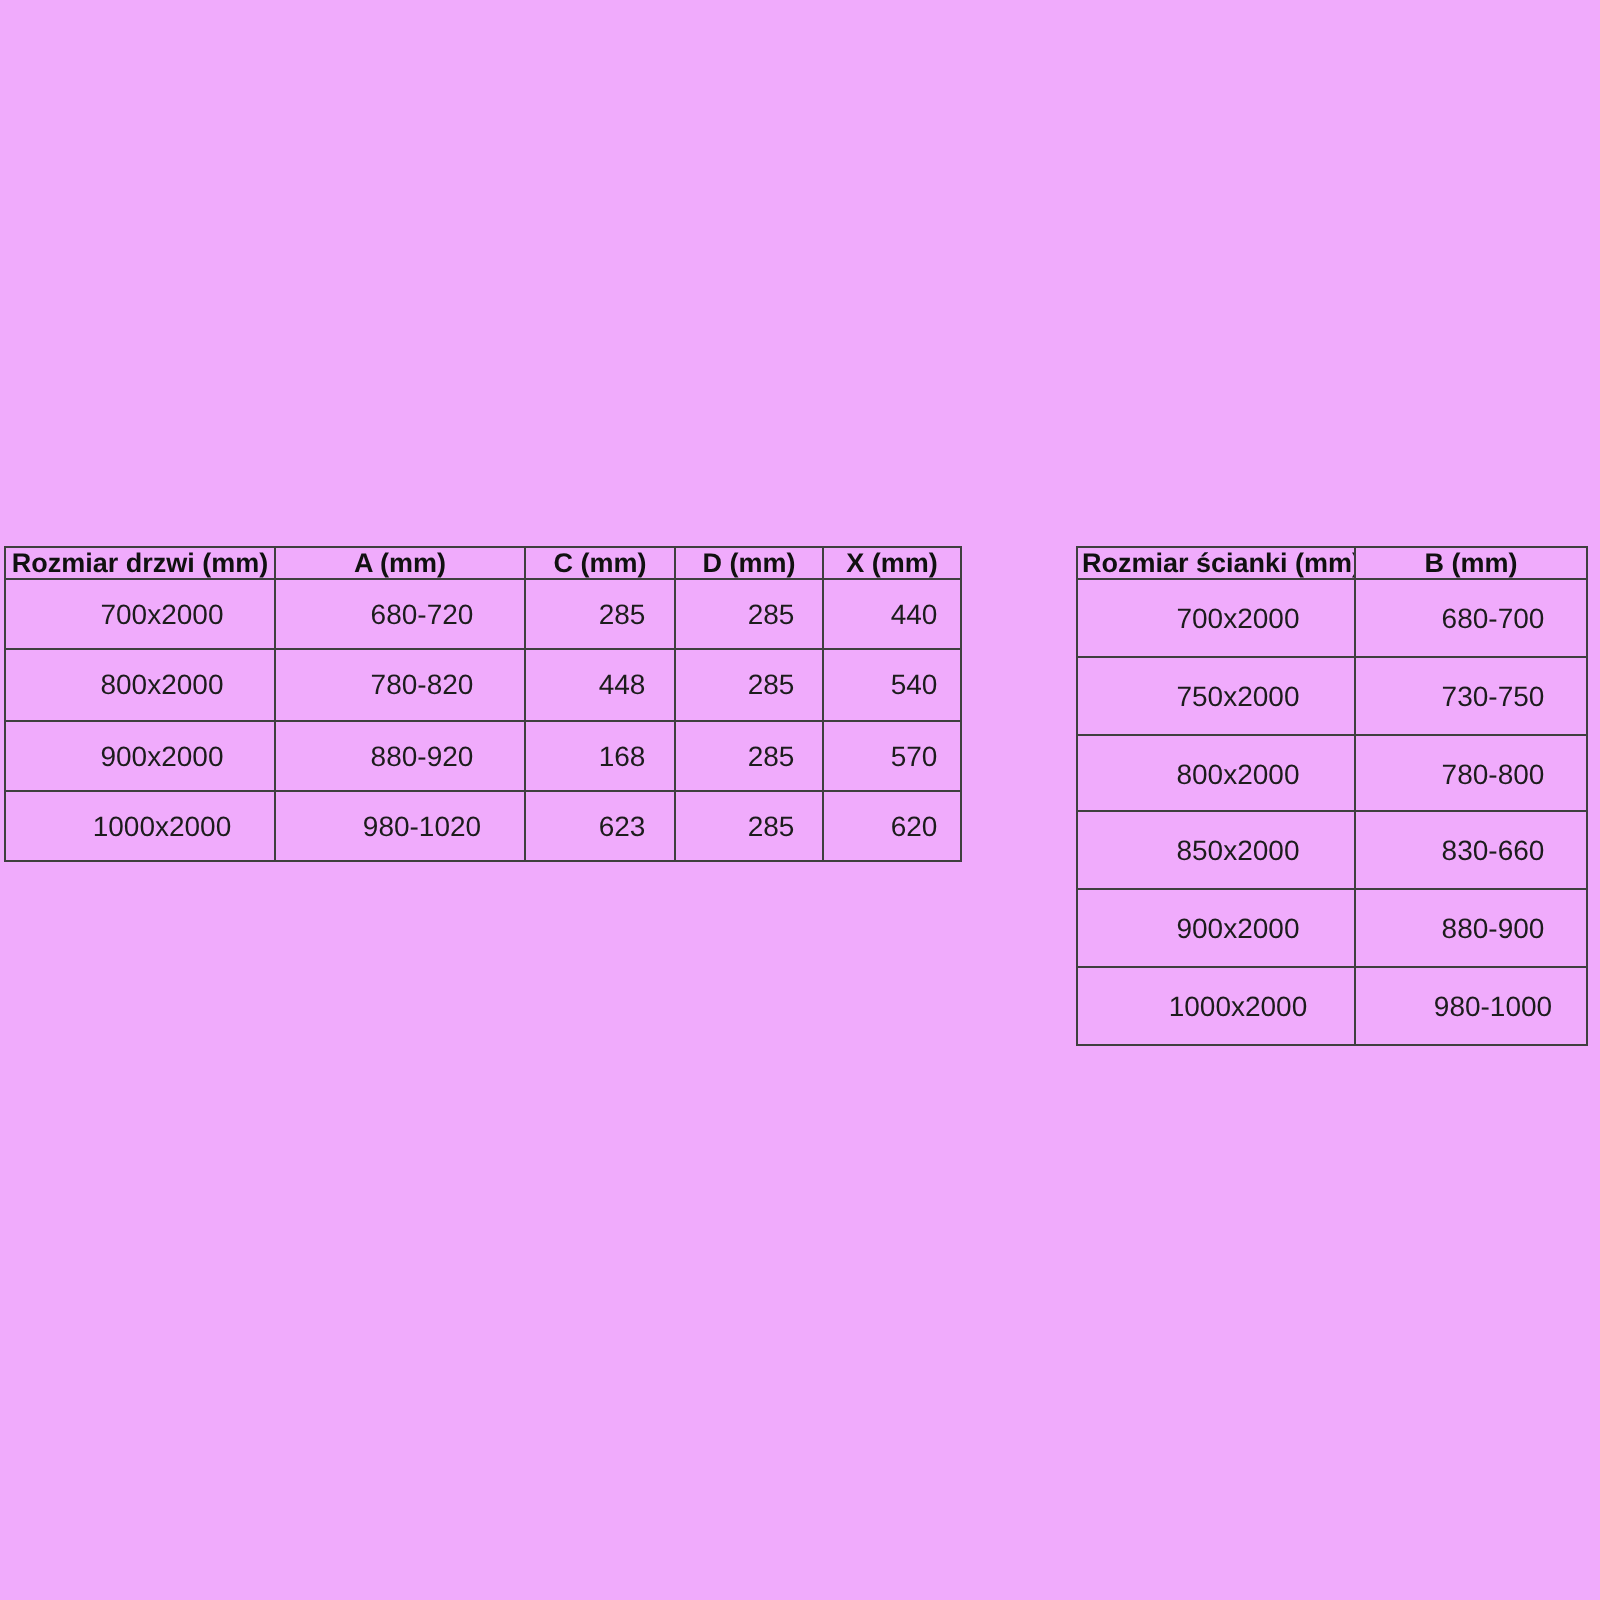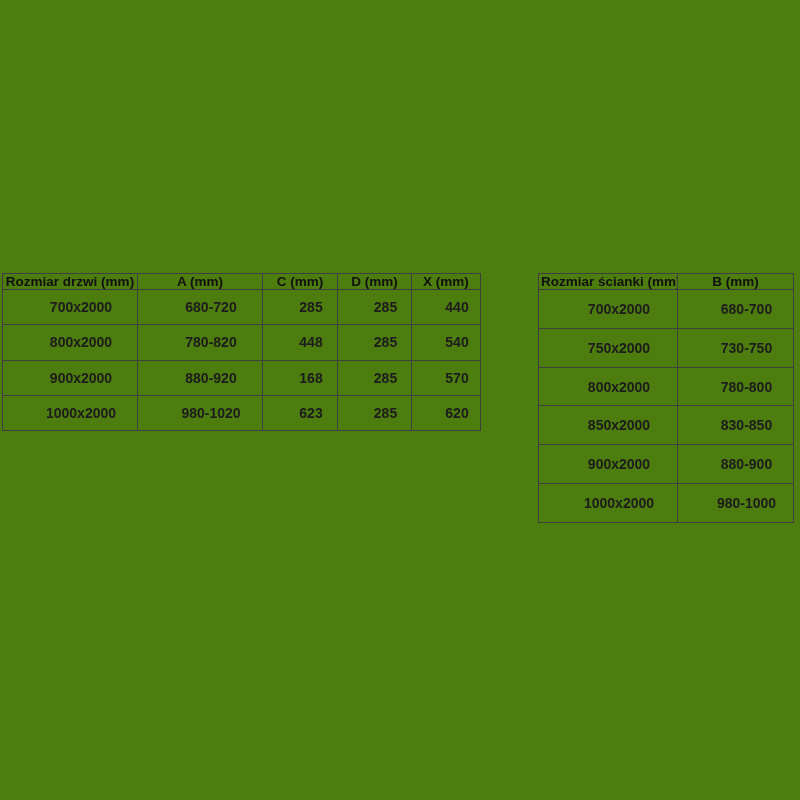--- a/index.html
+++ b/index.html
@@ -9,21 +9,21 @@
     width: 800px;
     height: 800px;
     font-family: "Liberation Sans", sans-serif;
     color: #1c1c1c;
     overflow: hidden;
   }
   .canvas {
     position: relative;
     width: 800px;
     height: 800px;
-    background: #4d7c0f;
+    background: #f0abfc;
   }
   table.spec {
     border-collapse: collapse;
     table-layout: fixed;
     position: absolute;
     font-size: 14px;
   }
   table.spec td, table.spec th {
     border: 1px solid #3f3f3f;
     text-align: center;
@@ -31,21 +31,21 @@
     padding: 0 2px;
     white-space: nowrap;
     overflow: hidden;
   }
   table.spec th {
     font-weight: bold;
     font-size: 13.5px;
     color: #111111;
   }
   table.spec td {
-    font-weight: bold;
+    font-weight: normal;
     color: #1c1c1c;
     padding-left: 24px;
   }
   #doors-table {
     left: 2px;
     top: 273px;
     width: 478px;
     height: 158px;
   }
   #walls-table {
@@ -128,21 +128,21 @@
         <tr>
           <td>750x2000</td>
           <td>730-750</td>
         </tr>
         <tr>
           <td>800x2000</td>
           <td>780-800</td>
         </tr>
         <tr>
           <td>850x2000</td>
-          <td>830-850</td>
+          <td>830-660</td>
         </tr>
         <tr>
           <td>900x2000</td>
           <td>880-900</td>
         </tr>
         <tr>
           <td>1000x2000</td>
           <td>980-1000</td>
         </tr>
       </tbody>

